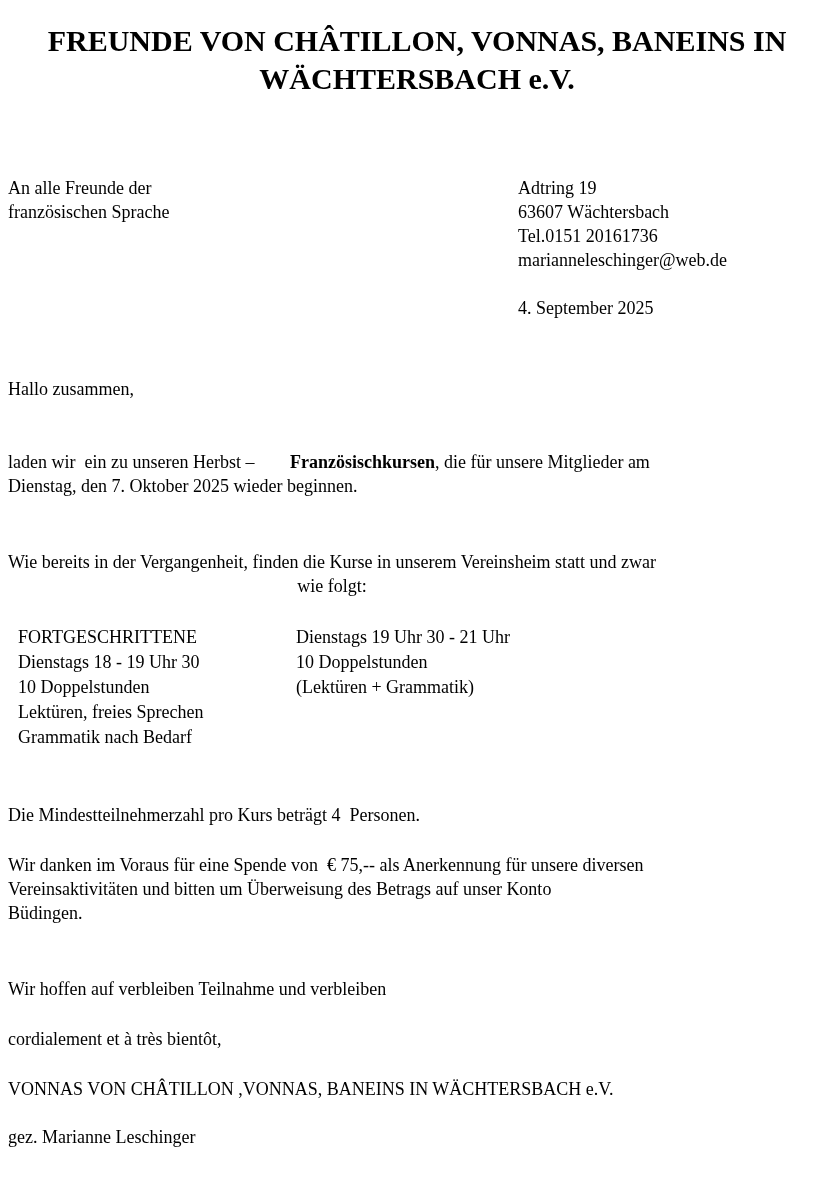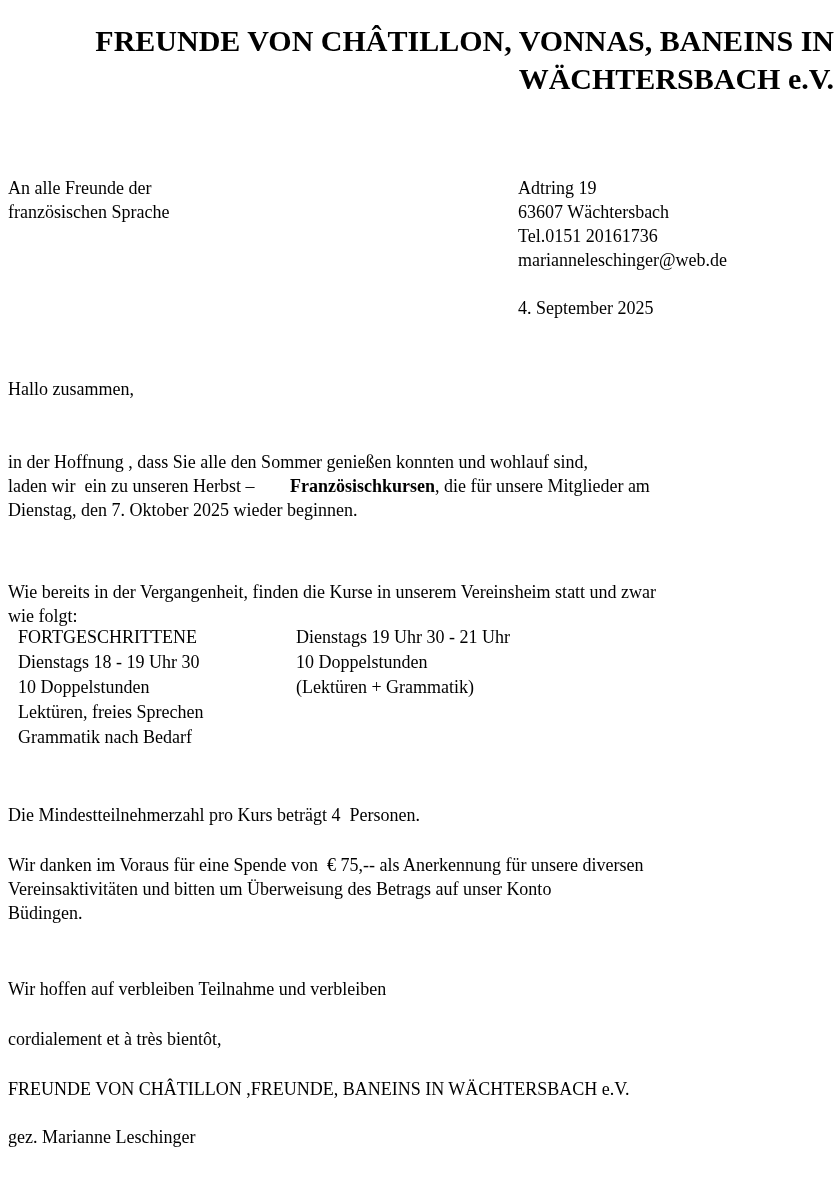--- a/index.html
+++ b/index.html
@@ -10,21 +10,21 @@
     background: #ffffff;
     color: #000000;
     font-family: "Liberation Serif", "DejaVu Serif", serif;
     font-size: 18px;
     overflow: hidden;
   }
   .abs { position: absolute; }
   .line { white-space: pre; line-height: 24px; }
   .title-block {
     left: 0; top: 22px; width: 100%;
-    text-align: right;
+    text-align: center;
     font-weight: bold;
     font-size: 30px;
     line-height: 38px;
   }
   .title-block .line { line-height: 38px; }
   .col-left   { left: 8px; }
   .col-sender { left: 518px; }
   .bold { font-weight: bold; margin-left: 31px; }
   .table-row { line-height: 25px; white-space: pre; }
   .table-col { position: absolute; top: 0; }
@@ -51,26 +51,25 @@
     <div class="line">63607 Wächtersbach</div>
     <div class="line">Tel.0151 20161736</div>
     <div class="line">marianneleschinger@web.de</div>
   </div>
 
   <div class="abs col-sender line" style="top:296px;">4. September 2025</div>
 
   <div class="abs col-left line" style="top:377px;">Hallo zusammen,</div>
 
   <div class="abs col-left" style="top:450px;">
-    <div class="line">in der Hoffnung , dass Sie alle den Sommer genießen konnten und wohlauf sind,</div>
     <div class="line"><span>laden wir  ein zu unseren Herbst – </span><span class="bold">Französischkursen</span><span>, die für unsere Mitglieder am</span></div>
     <div class="line">Dienstag, den 7. Oktober 2025 wieder beginnen.</div>
   </div>
 
-  <div class="abs col-left" style="top:580px;">
+  <div class="abs col-left" style="top:550px;text-align:center;">
     <div class="line">Wie bereits in der Vergangenheit, finden die Kurse in unserem Vereinsheim statt und zwar</div>
     <div class="line">wie folgt:</div>
   </div>
 
   <div class="abs col-left" style="top:625px; width:600px; height:130px;margin-left:10px;">
     <div class="table-col tcol-advanced">
       <div class="table-row">FORTGESCHRITTENE</div>
       <div class="table-row">Dienstags 18 - 19 Uhr 30</div>
       <div class="table-row">10 Doppelstunden</div>
       <div class="table-row">Lektüren, freies Sprechen</div>
@@ -88,17 +87,17 @@
   <div class="abs col-left" style="top:853px;">
     <div class="line">Wir danken im Voraus für eine Spende von  € 75,-- als Anerkennung für unsere diversen</div>
     <div class="line">Vereinsaktivitäten und bitten um Überweisung des Betrags auf unser Konto</div>
     <div class="line">Büdingen.</div>
   </div>
 
   <div class="abs col-left line" style="top:977px;">Wir hoffen auf verbleiben Teilnahme und verbleiben</div>
 
   <div class="abs col-left line" style="top:1027px;">cordialement et à très bientôt,</div>
 
-  <div class="abs col-left line" style="top:1077px;">FREUNDE VON CHÂTILLON ,FREUNDE, BANEINS IN WÄCHTERSBACH e.V.</div>
+  <div class="abs col-left line" style="top:1077px;">VONNAS VON CHÂTILLON ,VONNAS, BANEINS IN WÄCHTERSBACH e.V.</div>
 
   <div class="abs col-left line" style="top:1125px;">gez. Marianne Leschinger</div>
 
 </div>
 
 </body></html>

